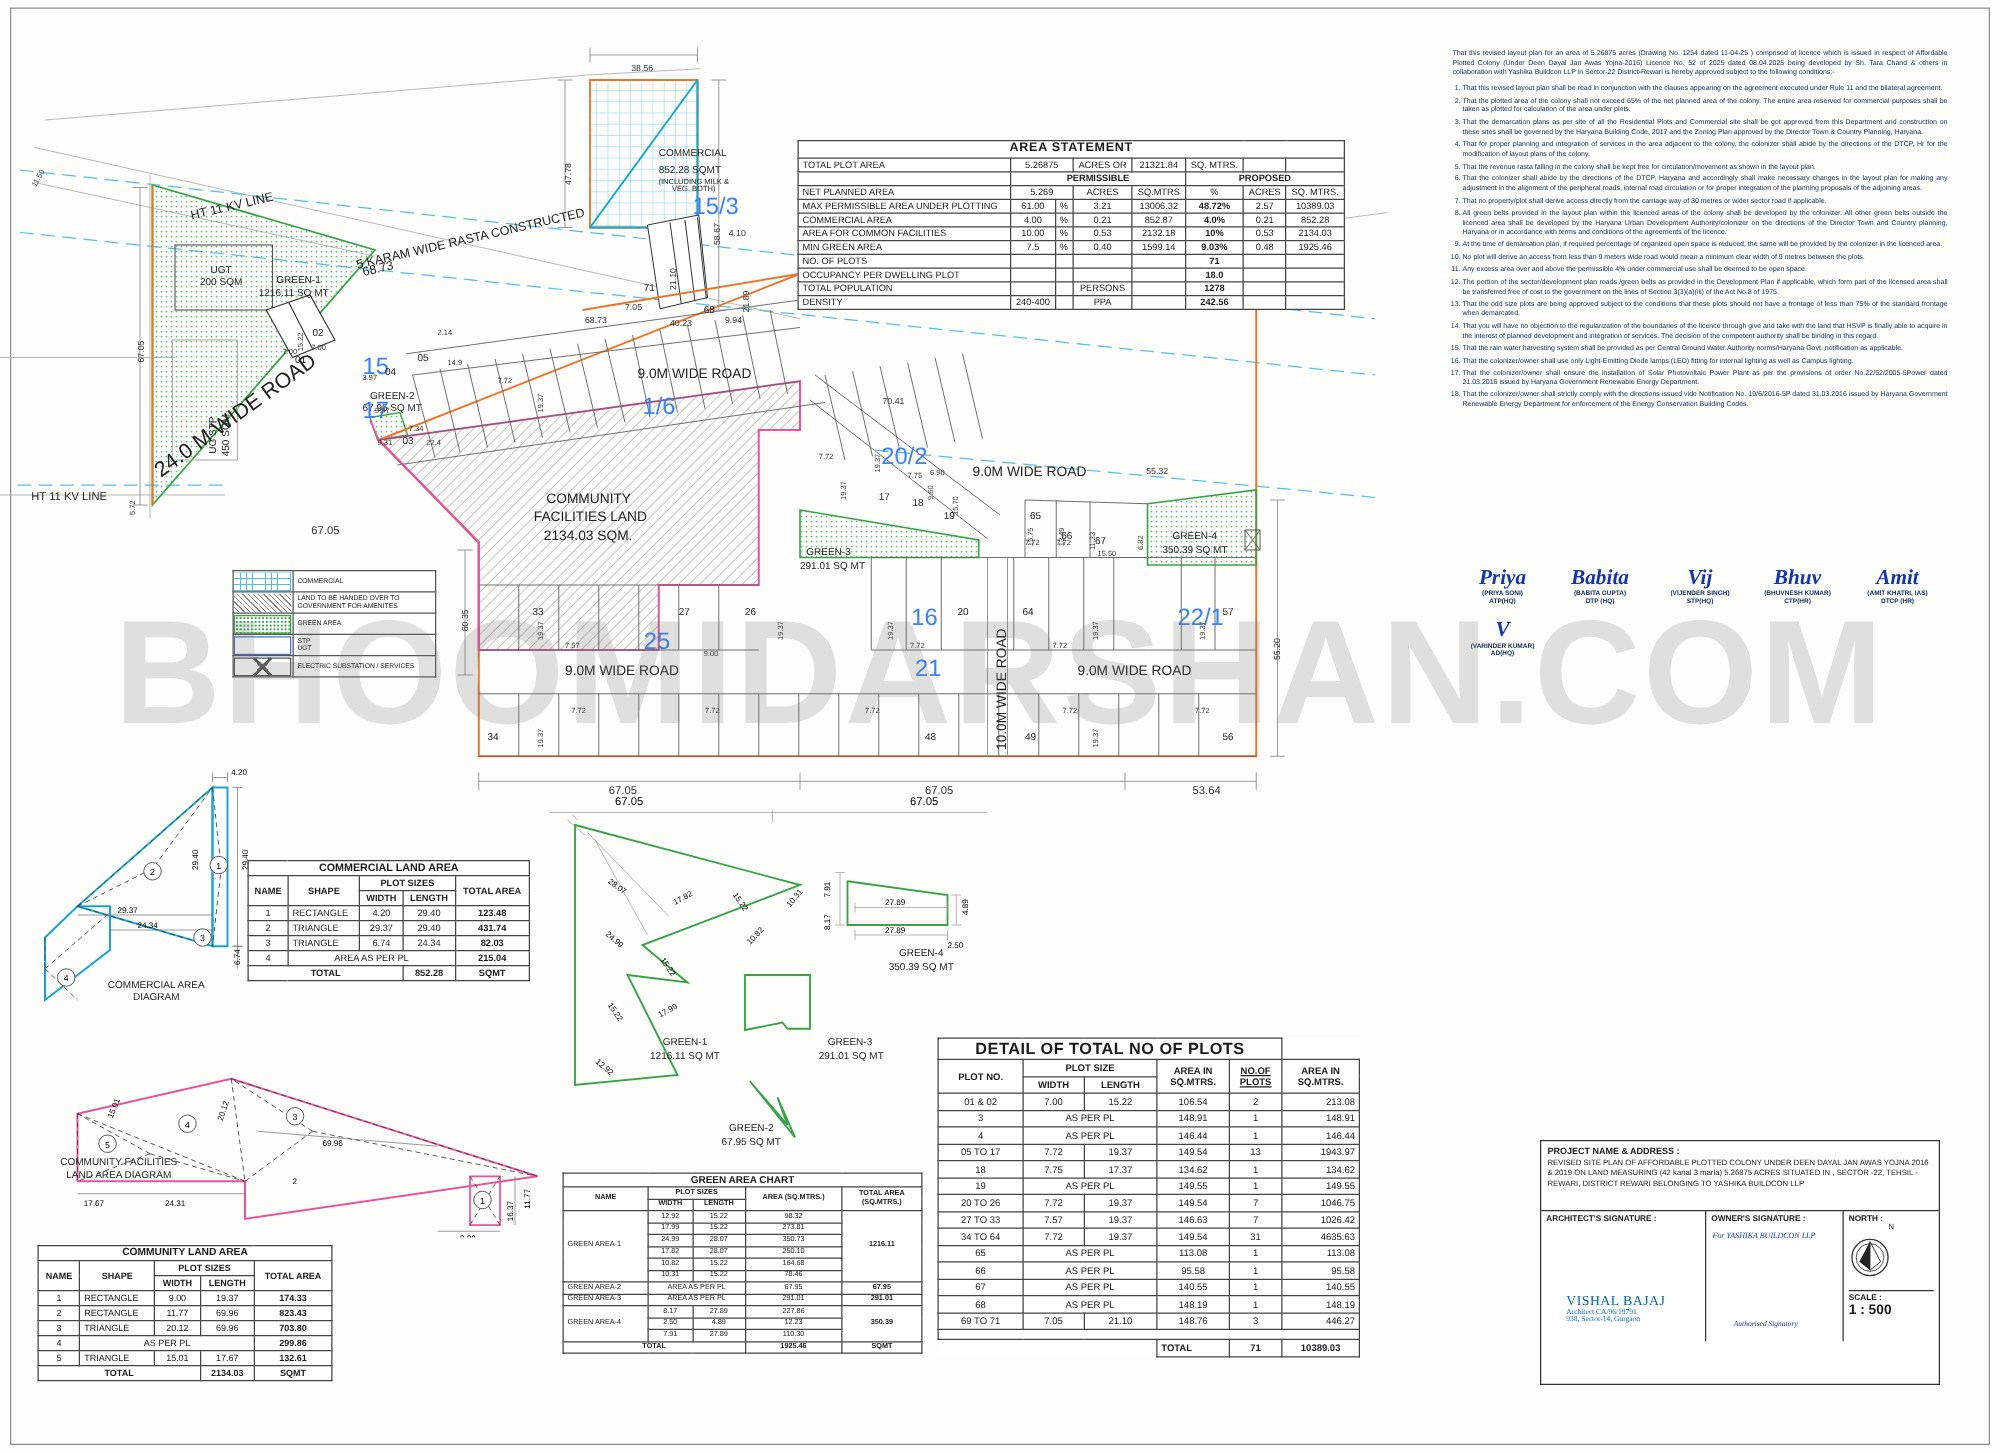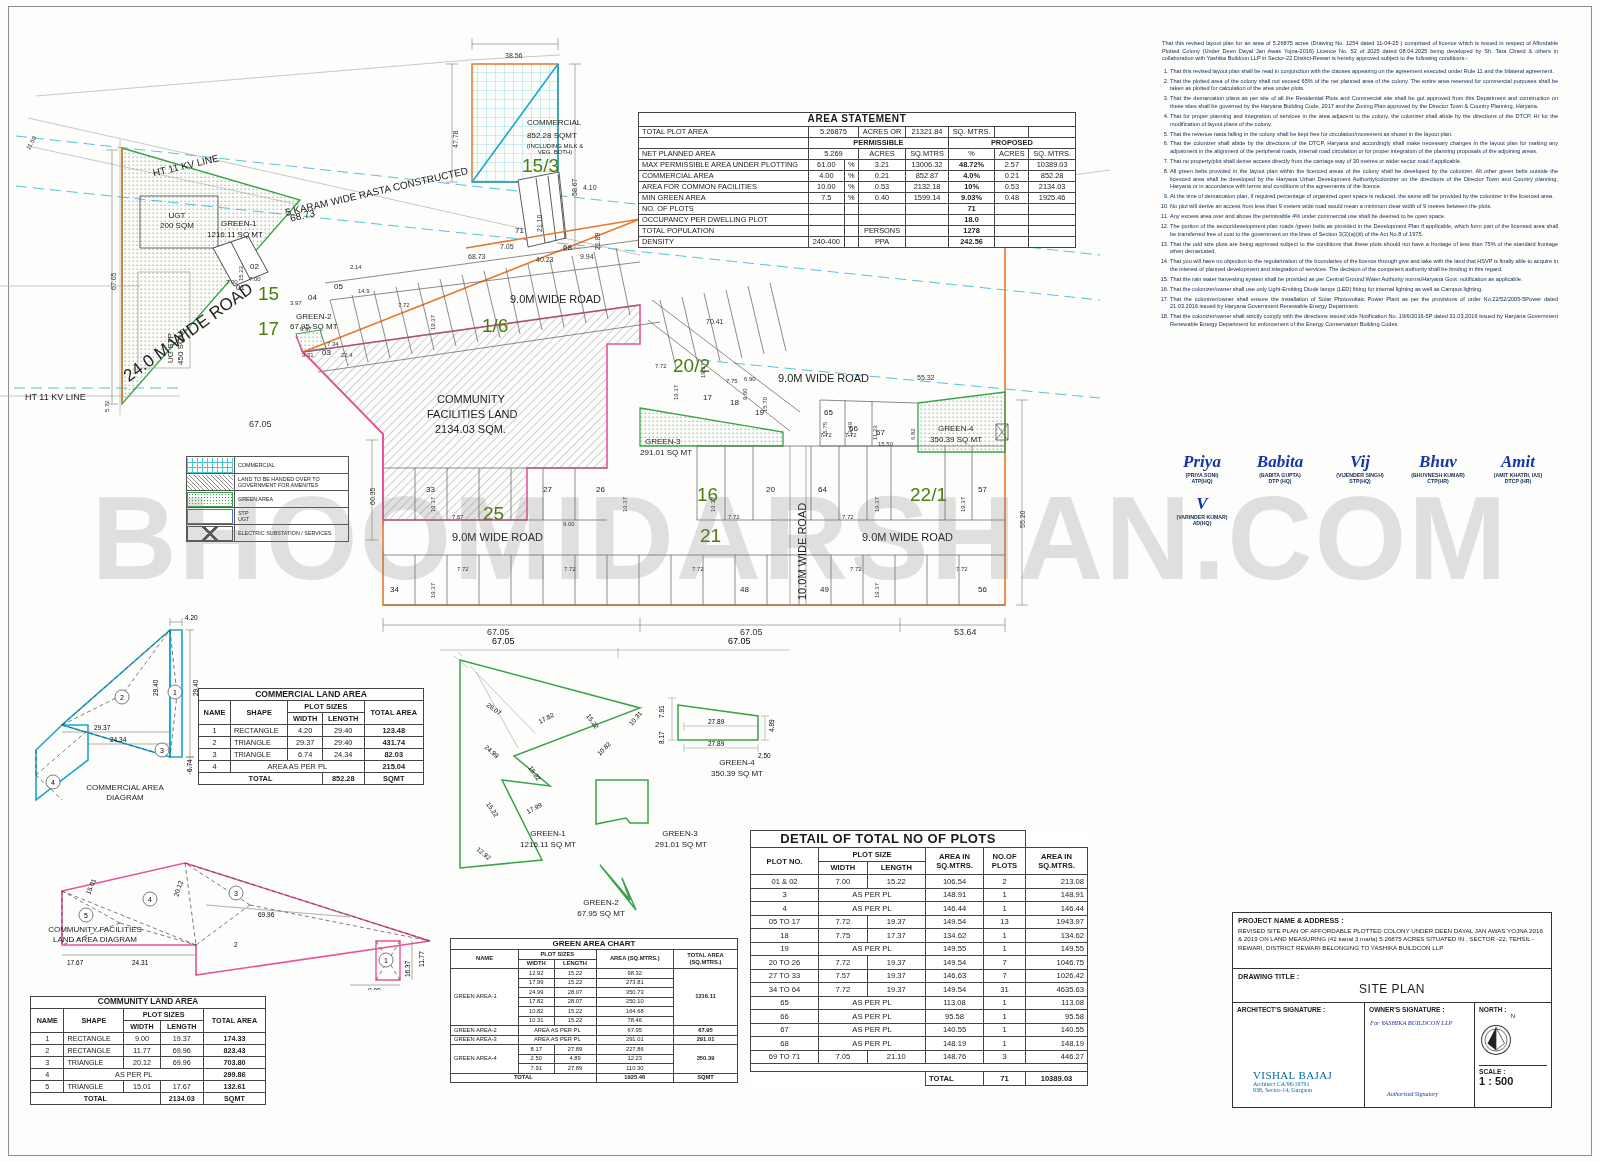--- a/index.html
+++ b/index.html
@@ -65,21 +65,21 @@
   .sigbox .ds{ display:block; }
 
   
   #plan{ position:absolute; left:0; top:0; width:1110px; height:660px; z-index:10; }
   #plan svg{ position:absolute; left:0; top:0; }
   .lbl{
     position:absolute; font-size:8px; font-family:"Liberation Sans", sans-serif;
     color:#222; white-space:nowrap; z-index:15;
   }
   .lbl.big{ font-size:11px; }
-  .lbl.red{ color:#4d7c0f; font-size:19px; font-weight:normal; font-family:"Liberation Sans",sans-serif; }
+  .lbl.red{ color:#3b82f6; font-size:19px; font-weight:normal; font-family:"Liberation Sans",sans-serif;margin-left:32px; }
   .lbl.dim{ font-size:7px; color:#333; }
   .lbl.rot90{ transform:rotate(-90deg); transform-origin:left top; }
 
   
   #legend{ position:absolute; left:186px; top:456px; z-index:22; background:#fff; }
   #legend table{ border-collapse:collapse; }
   #legend td{ border:1px solid #555; font-size:5.4px; padding:1px 3px; height:17px; vertical-align:middle;}
   #legend td.sw{ width:48px; padding:0; }
   .swatch{ width:46px; height:15px; display:block; }
   .sw-commercial{ background:
@@ -951,21 +951,21 @@
 <div id="plots-detail">
   <table class="dwg">
     <tbody>
         <tr>
           <td class="hdr" colspan="5">DETAIL OF TOTAL NO OF PLOTS</td>
         </tr>
     <tr>
       <td class="tc bold" rowspan="2" style="width:68px;">PLOT NO.</td>
       <td class="tc bold" colspan="2">PLOT SIZE</td>
       <td class="tc bold" rowspan="2" style="white-space:normal; width:58px;">AREA IN SQ.MTRS.</td>
-      <td class="tc bold" rowspan="2" style="white-space:normal; width:42px;">NO.OF PLOTS</td>
+      <td class="tc bold" rowspan="2" style="white-space:normal; width:42px;text-decoration:underline;">NO.OF PLOTS</td>
       <td class="tc bold" rowspan="2" style="white-space:normal; width:62px;">AREA IN SQ.MTRS.</td>
     </tr>
     <tr>
       <td class="tc bold">WIDTH</td>
       <td class="tc bold">LENGTH</td>
     </tr>
     </tbody>
       <tbody id="pd-rows">
         <tr>
           <td class="tc">01 &amp; 02</td>
@@ -1085,24 +1085,20 @@
       <td class="tc bold">10389.03</td>
     </tr>
   </tbody>
     </table>
 </div>
 
 <div id="title-block">
   <div class="tbrow" id="tb-project">
     <div class="cap">PROJECT NAME &amp; ADDRESS :</div>
     <div class="body">REVISED SITE PLAN OF  AFFORDABLE PLOTTED COLONY UNDER DEEN DAYAL JAN AWAS YOJNA 2016 &amp; 2019 ON LAND MEASURING (42 kanal 3 marla) 5.26875 ACRES SITUATED  IN , SECTOR -22, TEHSIL -REWARI, DISTRICT REWARI BELONGING TO YASHIKA BUILDCON LLP</div>
-  </div>
-  <div class="tbrow" id="tb-drawing">
-    <div class="cap">DRAWING TITLE :</div>
-    <div class="val">SITE PLAN</div>
   </div>
   <div id="tb-sign">
     <div id="tb-arch">
       <div class="sgcap">ARCHITECT'S SIGNATURE :</div>
       <div class="arch-sig">
         <div class="nm">VISHAL BAJAJ</div>
         <div class="d1">Architect CA/96/19791</div>
         <div class="d2">938, Sector-14, Gurgaon</div>
       </div>
     </div>

